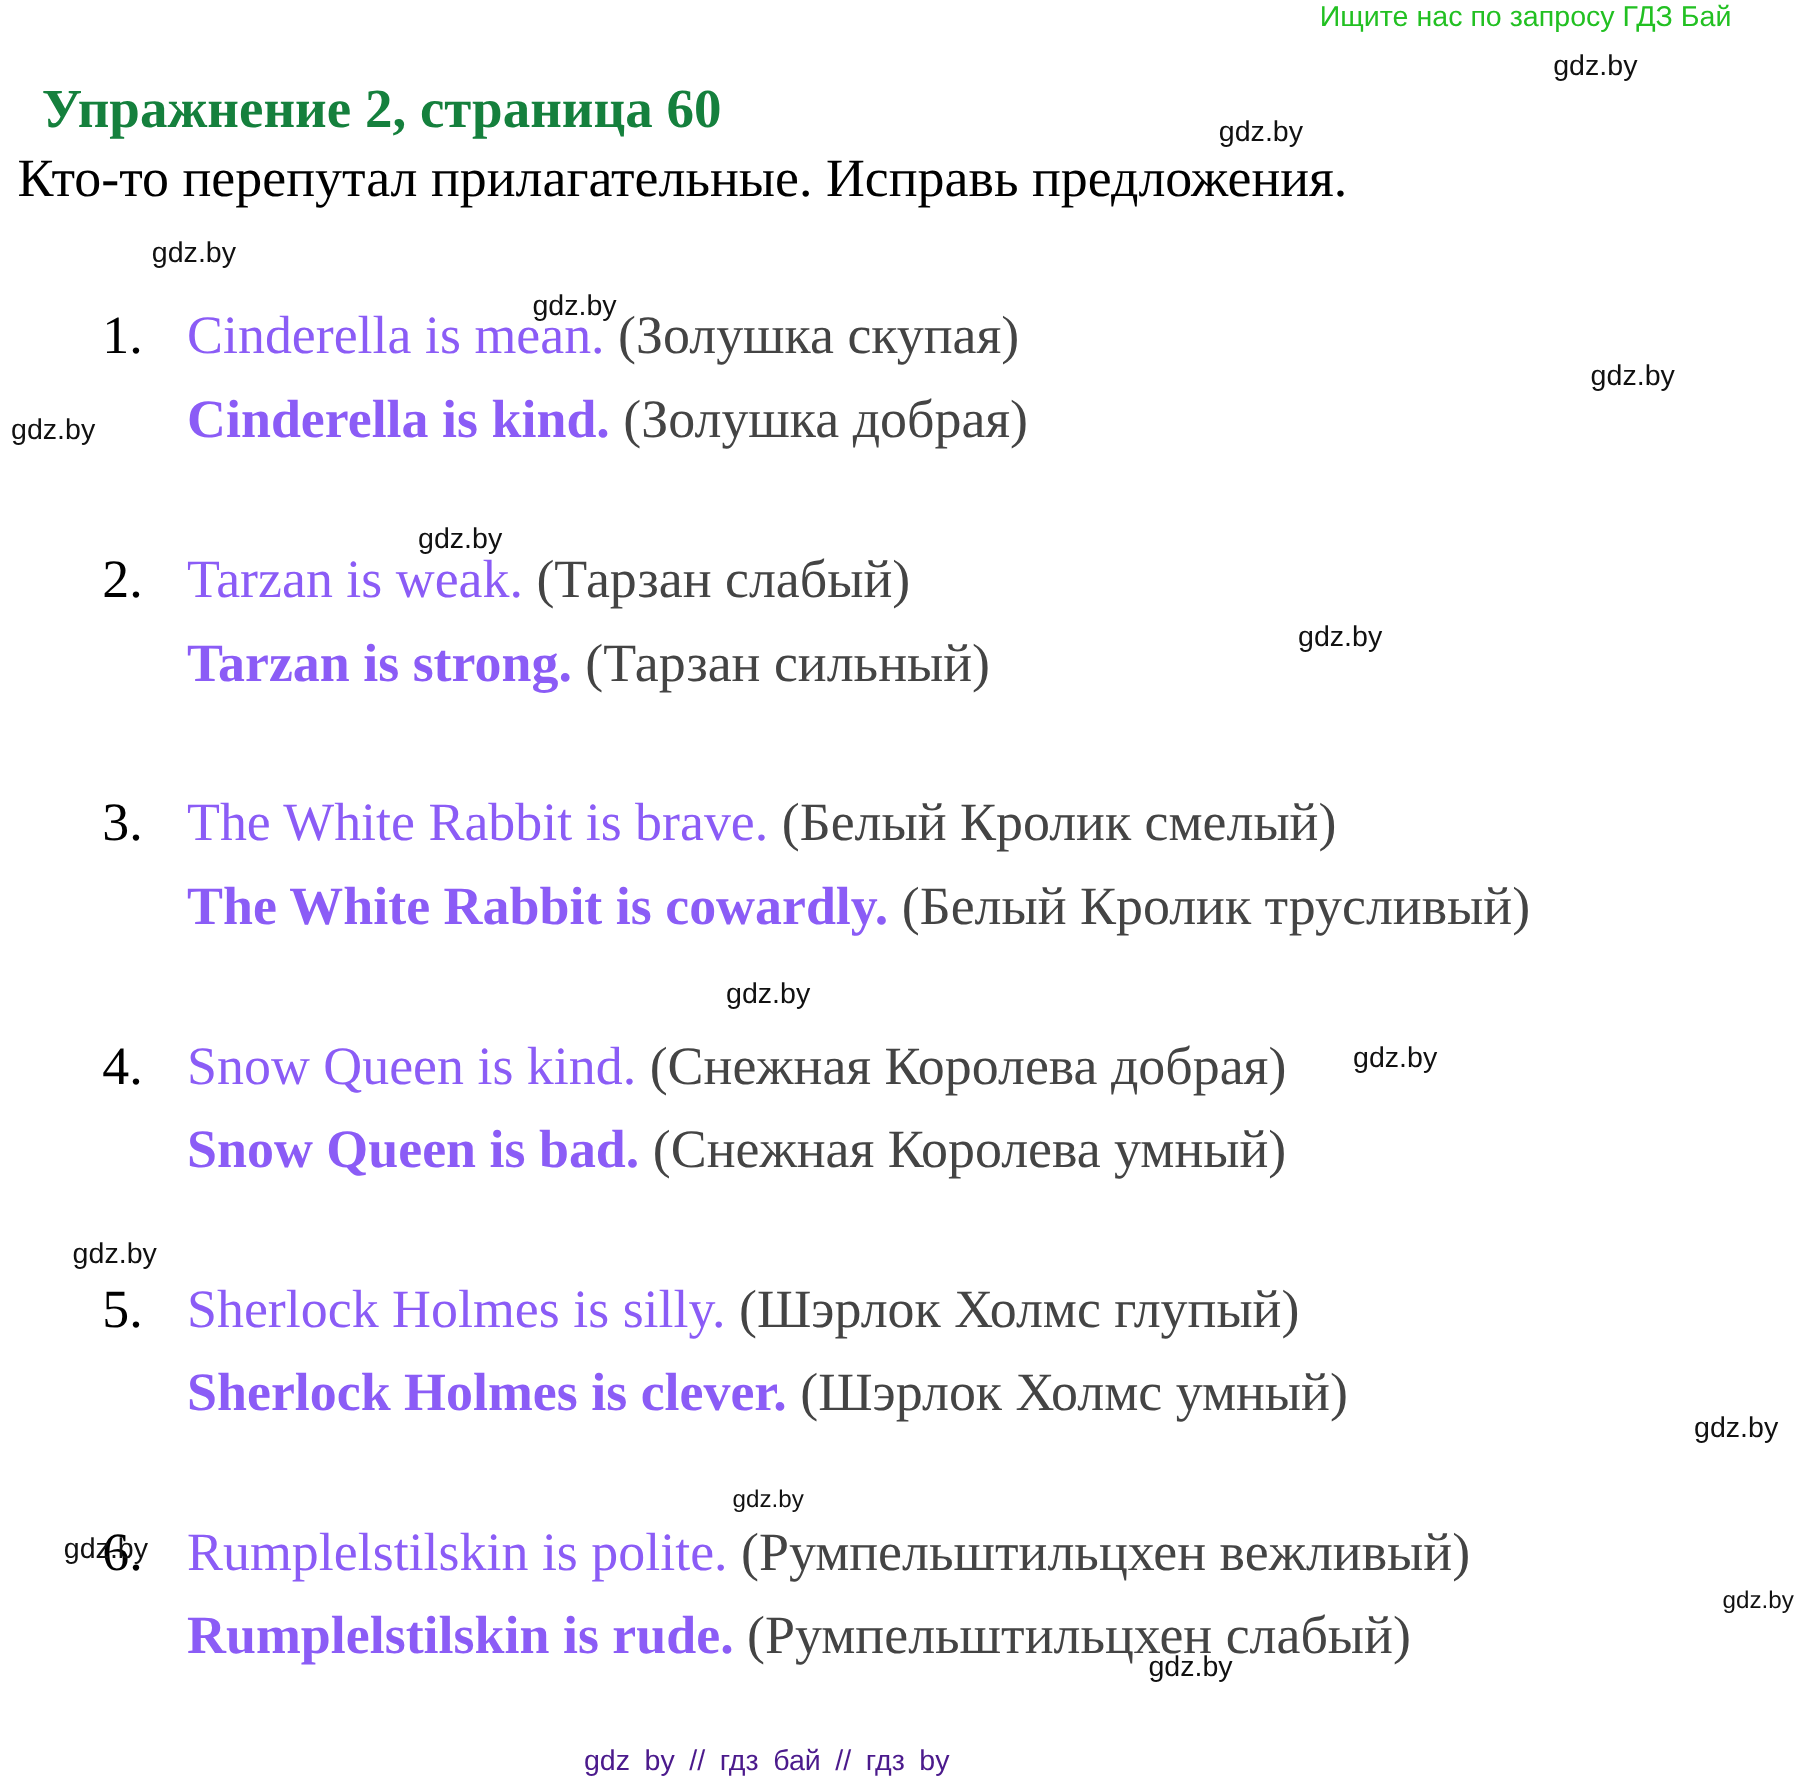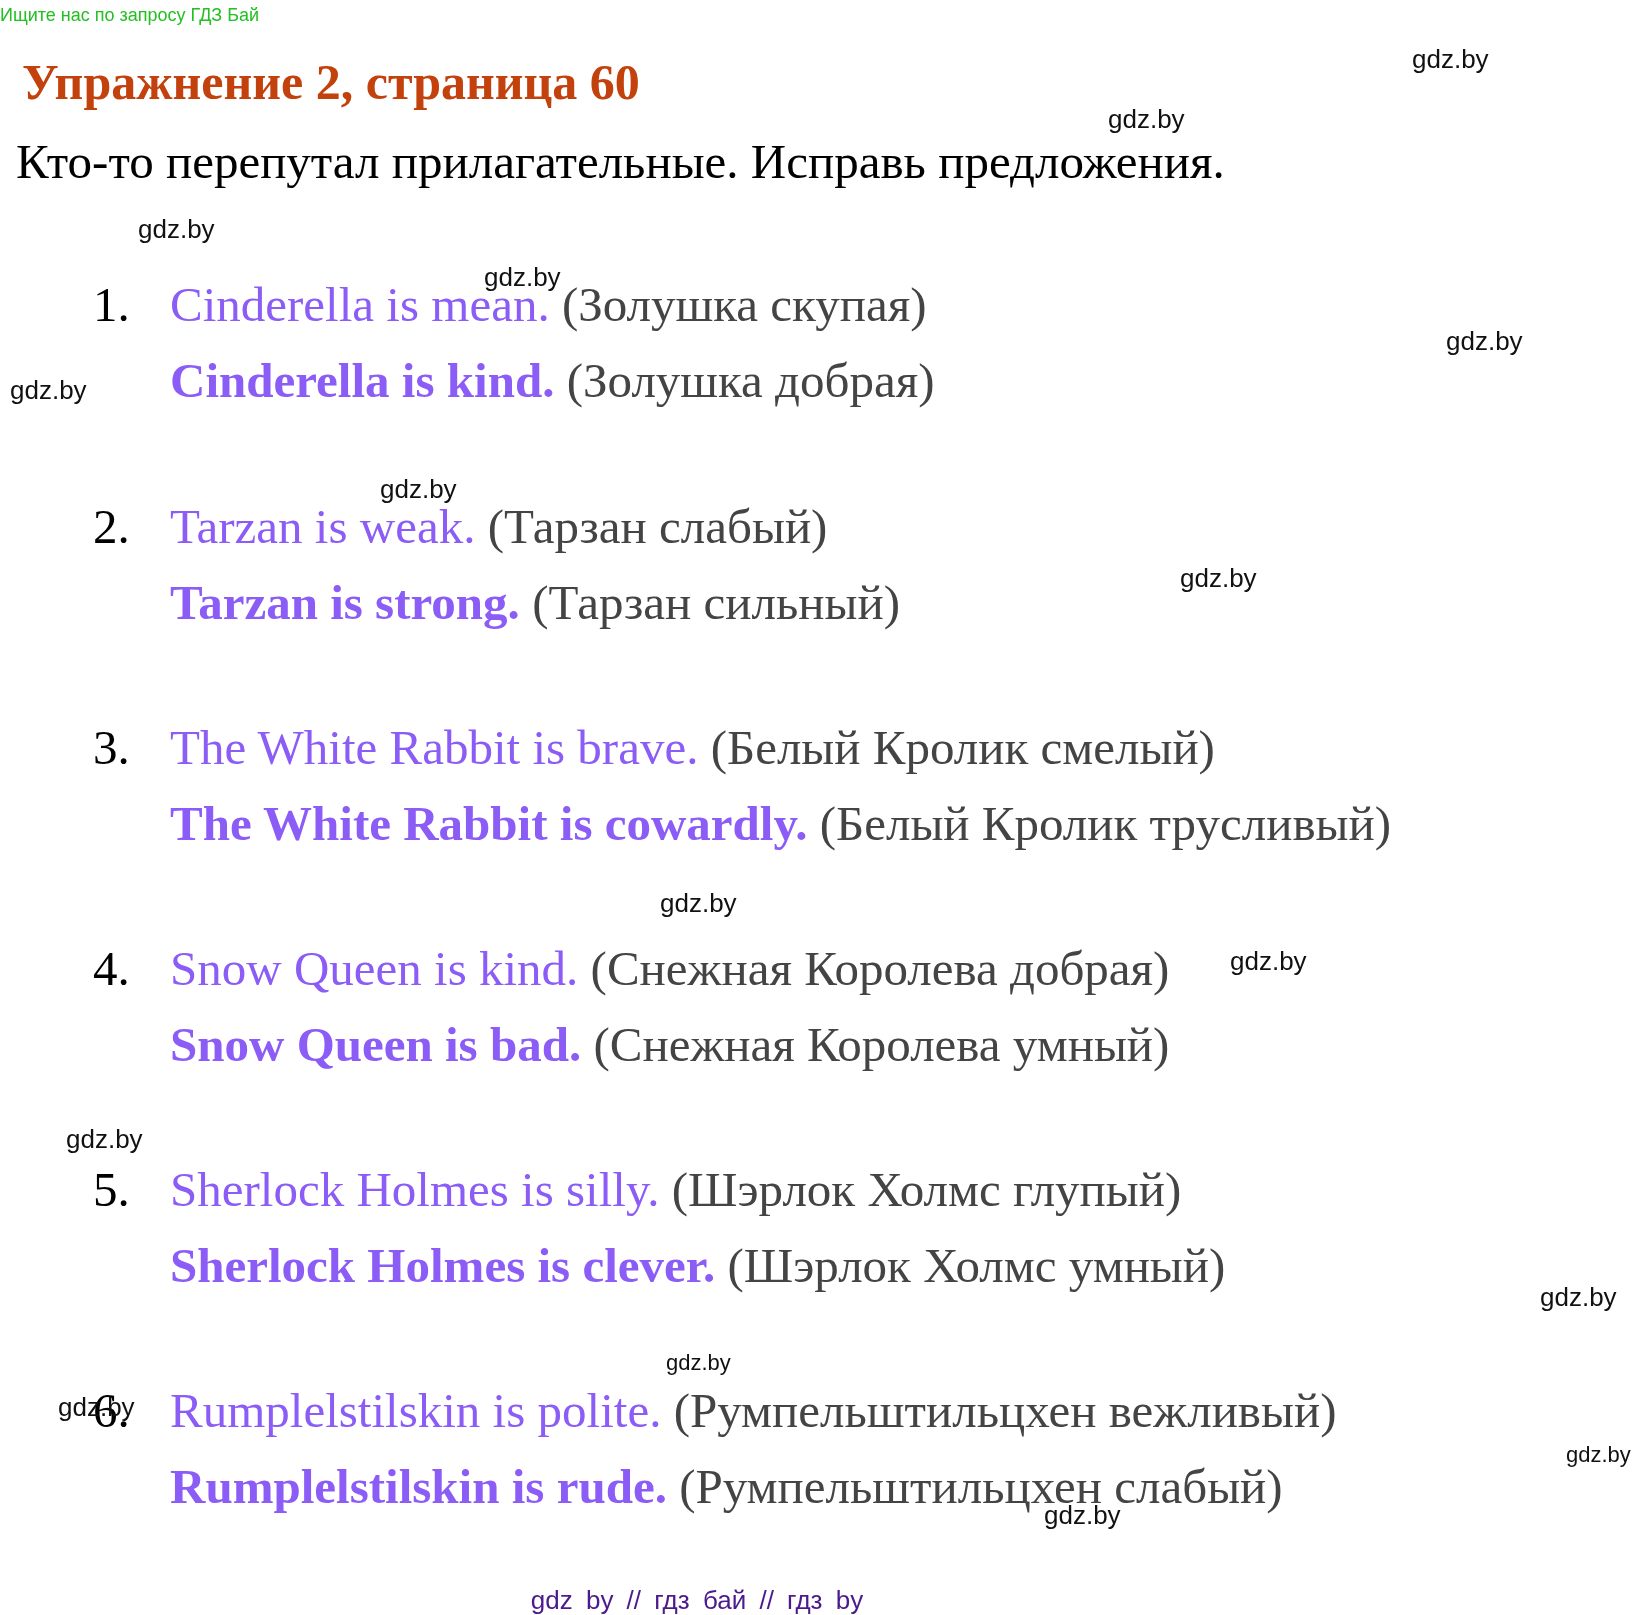--- a/index.html
+++ b/index.html
@@ -1,25 +1,25 @@
 <!DOCTYPE html>
 <html><head>
 <meta charset="utf-8">
 <style>
   html, body { margin: 0; padding: 0; background: #ffffff; }
   body { width: 1642px; height: 1615px; position: relative; overflow: hidden; }
   .banner {
-    position: absolute; left: 0; top: 0; width: 1574px; text-align: left;
-    font-family: "Liberation Sans", sans-serif; font-size: 18px; color: #22c022;
+    position: absolute; left: 0; top: 0; width: 1574px; text-align: right;
+    font-family: "Liberation Sans", sans-serif; font-size: 26px; color: #22c022;
     line-height: 30px;
   }
   .title {
     position: absolute; left: 22px; top: 52px;
     font-family: "Liberation Serif", serif; font-weight: bold; font-size: 50px;
-    color: #c2410c; line-height: 60px; margin: 0;
+    color: #15803d; line-height: 60px; margin: 16px;
   }
   .instruction {
     position: absolute; left: 16px; top: 133px;
     font-family: "Liberation Serif", serif; font-size: 49px; color: #000;
     line-height: 58px; white-space: nowrap;
   }
   .item { position: absolute; left: 0; width: 1642px; }
   .num {
     position: absolute; left: 93px; top: 0;
     font-family: "Liberation Serif", serif; font-size: 49px; color: #000; line-height: 58px;

